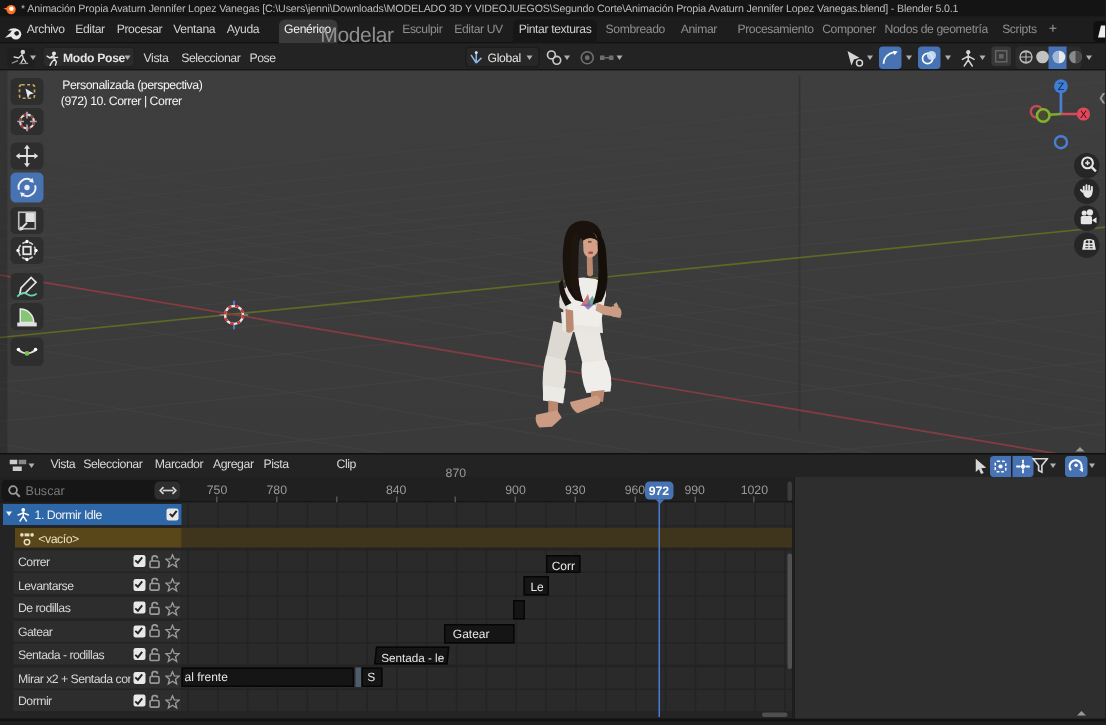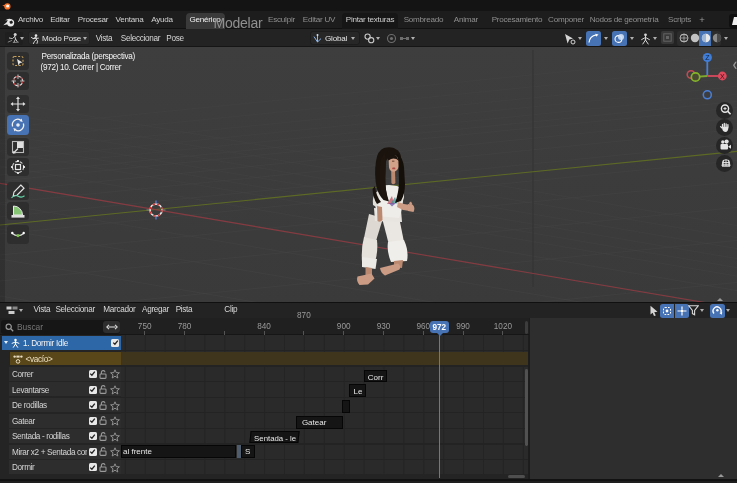--- a/index.html
+++ b/index.html
@@ -11,20 +11,21 @@
 .upv{position:absolute;width:0;height:0;border-left:3px solid transparent;border-right:3px solid transparent;border-bottom:3.6px solid #999;}
 </style></head><body>
 <div id="root">
 
 <div class="abs" style="left:0;top:0;width:737px;height:11px;background:#141414;"></div>
 <svg class="abs" style="left:2px;top:1.5px" width="9" height="8" viewBox="0 0 9 8">
       <circle cx="5.4" cy="4.4" r="3.1" fill="#ff7021"></circle>
       <circle cx="5.6" cy="3.9" r="1.5" fill="#fff"></circle>
       <path d="M0.2 3.6 L4.2 2.6 L2.6 4.6 Z" fill="#ff7021"></path>
     </svg>
+<div class="txt" style="left:14px;top:1.6px;font-size:7.1px;color:#bdbdbd;letter-spacing:-0.1px;">* Animación Propia Avaturn Jennifer Lopez Vanegas [C:\Users\jenni\Downloads\MODELADO 3D Y VIDEOJUEGOS\Segundo Corte\Animación Propia Avaturn Jennifer Lopez Vanegas.blend] - Blender 5.0.1</div>
 <div class="abs" style="left:0;top:11px;width:737px;height:18px;background:#1d1d1d;border-bottom:1px solid #111;"></div>
 <svg class="abs" style="left:3px;top:16.5px" width="12" height="10" viewBox="0 0 12 10">
       <circle cx="7.6" cy="5.8" r="3.6" fill="#e8e8e8"></circle>
       <circle cx="8.1" cy="5.2" r="1.6" fill="#1d1d1d"></circle>
       <path d="M0.3 8.2 L5.6 3.4 L7 6.8 Z" fill="#e8e8e8"></path>
       <path d="M2.2 3.4 Q5.5 0.8 9 2.6 L7.4 4.2 Q5 3 2.2 3.4 Z" fill="#e8e8e8"></path>
     </svg>
 <div class="txt" style="left:30.5px;top:15.2px;transform:translateX(-50%);font-size:8.1px;letter-spacing:-0.25px;color:#d2d2d2;">Archivo</div>
 <div class="txt" style="left:60px;top:15.2px;transform:translateX(-50%);font-size:8.1px;letter-spacing:-0.25px;color:#d2d2d2;">Editar</div>
 <div class="txt" style="left:93px;top:15.2px;transform:translateX(-50%);font-size:8.1px;letter-spacing:-0.25px;color:#d2d2d2;">Procesar</div>
@@ -54,21 +55,21 @@
       <circle cx="8.2" cy="1.6" r="1.5" fill="#d5d5d5"></circle>
       <path d="M7.8 3.4 L5.4 5.6 L2.4 5 M7.8 3.4 L8.6 6 L7 9 M8.6 6 L10.2 8.6" stroke="#d5d5d5" stroke-width="0.9" fill="none" stroke-linecap="round"></path>
       <path d="M0.8 9.2 L5 7.4 M5.8 9.6 L11.8 9.2" stroke="#9a9a9a" stroke-width="0.8"></path>
     </svg>
 <div class="dnv" style="left:19.5px;top:36.6px;"></div>
 <div class="abs" style="left:27.5px;top:31px;width:62px;height:14px;background:#2b2b2b;border:1px solid #202020;border-radius:3px;"></div>
 <svg class="abs" style="left:30px;top:33.5px" width="10" height="10" viewBox="0 0 10 10">
       <circle cx="6" cy="1.6" r="1.3" fill="#e8e8e8"></circle>
       <path d="M5.8 3 L3.2 4.6 L1.4 3.4 M5.8 3 L6.4 5.4 L4.4 7.6 L3.4 9.6 M6.4 5.4 L7.6 7.2 L7 9.4 M3.2 4.6 L8.4 4.2" stroke="#e8e8e8" stroke-width="0.9" fill="none" stroke-linecap="round"></path>
     </svg>
-<div class="txt" style="left:42px;top:33.5px;font-size:8.1px;letter-spacing:-0.2px;color:#e4e4e4;">Modo Pose</div>
+<div class="txt" style="left:42px;top:33.5px;font-size:8.1px;letter-spacing:-0.2px;color:#e4e4e4;font-weight:bold;">Modo Pose</div>
 <div class="dnv" style="left:83.3px;top:37.1px;"></div>
 <div class="txt" style="left:104px;top:33.5px;transform:translateX(-50%);font-size:8.2px;letter-spacing:-0.3px;color:#d8d8d8;">Vista</div>
 <div class="txt" style="left:140.5px;top:33.5px;transform:translateX(-50%);font-size:8.2px;letter-spacing:-0.3px;color:#d8d8d8;">Seleccionar</div>
 <div class="txt" style="left:175px;top:33.5px;transform:translateX(-50%);font-size:8.2px;letter-spacing:-0.3px;color:#d8d8d8;">Pose</div>
 <div class="abs" style="left:310px;top:31px;width:50px;height:14px;background:#272727;border:1px solid #1c1c1c;border-radius:3px;"></div>
 <svg class="abs" style="left:313px;top:33.5px" width="9" height="9" viewBox="0 0 9 9">
       <path d="M4.5 8 L4.5 1 M4.5 8 L1 2.6 M4.5 8 L8 4.6" stroke="#8fb6e8" stroke-width="1" fill="none"></path>
       <circle cx="4.5" cy="1" r="1" fill="#cfe0f5"></circle>
     </svg>
 <div class="txt" style="left:325px;top:33.5px;font-size:8.1px;letter-spacing:-0.2px;color:#e4e4e4;">Global</div>

